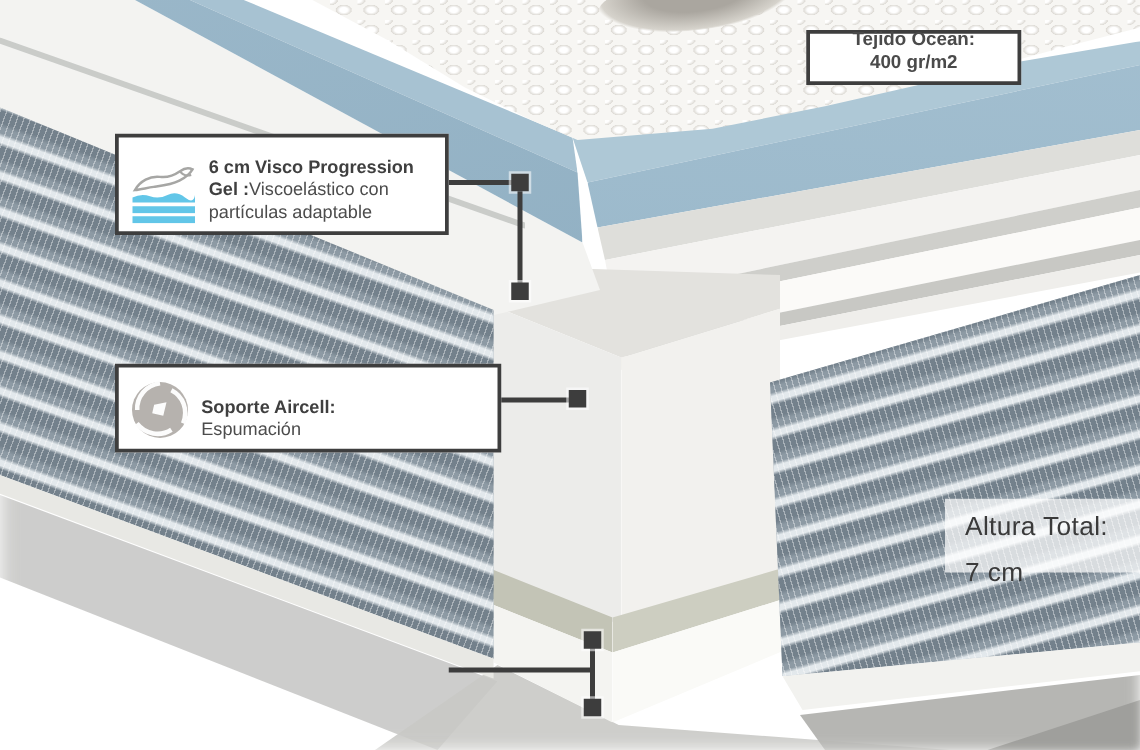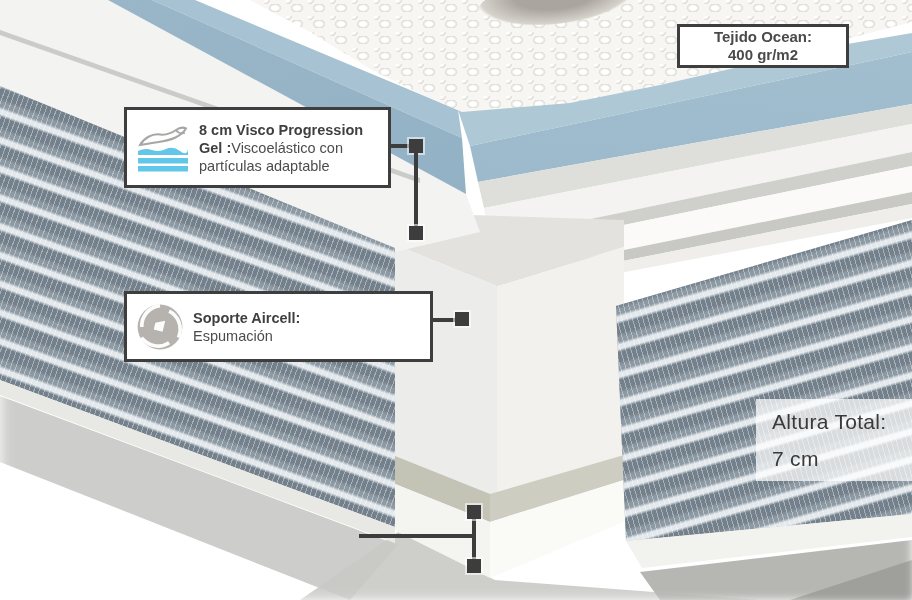--- a/index.html
+++ b/index.html
@@ -68,33 +68,33 @@
     position:absolute;left:478px;top:-22px;width:160px;height:46px;
     background:radial-gradient(ellipse at 50% 30%, #aaa69f 0 38%, #d6d3cc 68%, rgba(214,211,204,0) 72%);
     border-radius:50%;transform:rotate(-7deg);
   }
   
   .conn{position:absolute;background:#3d3d3d;}
   .sq{position:absolute;width:14px;height:14px;background:#3d3d3d;box-shadow:0 0 0 2px rgba(255,255,255,.55);}
   
   .callout{
     position:absolute;background:#ffffff;border:3px solid #3e3e3e;
-    display:flex;align-items:center;gap:8px;padding:6px 8px;box-sizing:border-box;margin-left:32px;
+    display:flex;align-items:flex-end;gap:8px;padding:6px 8px;box-sizing:border-box;
   }
   .callout .txt{color:#4c4c4c;font-size:14.5px;line-height:18px;}
   .callout .t-bold{font-weight:700;color:#3f3f3f;}
   .tejido-box{left:645px;top:24px;width:172px;height:44px;justify-content:center;text-align:center;}
   .tejido-box .txt{font-weight:600;color:#4a4a4a;font-size:15px;line-height:18px;}
   .visco-box{left:92px;top:107px;width:267px;height:81px;}
   .soporte-box{left:92px;top:291px;width:309px;height:71px;}
   .aircell-box{left:92px;top:497px;width:267px;height:81px;}
   .icon-wrap{flex:0 0 auto;display:flex;align-items:center;justify-content:center;}
   
   .altura{
-    position:absolute;left:756px;top:399px;width:156px;height:82px;
+    position:absolute;left:756px;top:399px;width:156px;height:59px;
     background:rgba(255,255,255,.72);
     color:#3a3a3a;font-size:21px;line-height:37px;letter-spacing:.3px;
     padding:4px 0 0 16px;box-sizing:border-box;
   }
 </style>
 </head>
 <body>
 
 <div class="stage">
 
@@ -158,21 +158,21 @@
     <div class="icon-wrap">
       <svg width="56" height="48" viewBox="0 0 56 48">
         <path d="M3 27 Q10 23.5 17 26 T31 25 T45 27 T53 25 L53 31 H3 Z" fill="#62c6e8"></path>
         <rect x="3" y="34" width="50" height="5.5" fill="#62c6e8"></rect>
         <rect x="3" y="42" width="50" height="5.5" fill="#62c6e8"></rect>
         <path d="M5 21 C9 14 17 9.5 25 10.5 C31 11.2 36 9.5 41 6 C44.5 3.5 48 3 51 4.5 C49 8 45.5 11 40.5 13.5 C34 16.8 27 17.5 20 18.5 C14.5 19.3 9.5 20.5 5 21 Z" fill="#fefefe" stroke="#a6a6a4" stroke-width="2"></path>
         <path d="M41 6 C43 9 46 10 50 9" stroke="#a6a6a4" stroke-width="1.8" fill="none"></path>
       </svg>
     </div>
     <div class="txt">
-      <div class="t-bold">8 cm Visco Progression</div>
+      <div class="t-bold">6 cm Visco Progression</div>
       <div><span class="t-bold">Gel :</span><span>Viscoelástico con</span></div>
       <div>partículas adaptable</div>
     </div>
   </div>
 
   <div class="callout soporte-box">
     <div class="icon-wrap">
       <svg width="50" height="50" viewBox="0 0 48 48">
         <circle cx="24" cy="24" r="21.5" fill="#b6b2ae"></circle>
         <g stroke="#fcfcfc" stroke-width="3.5" fill="none">

